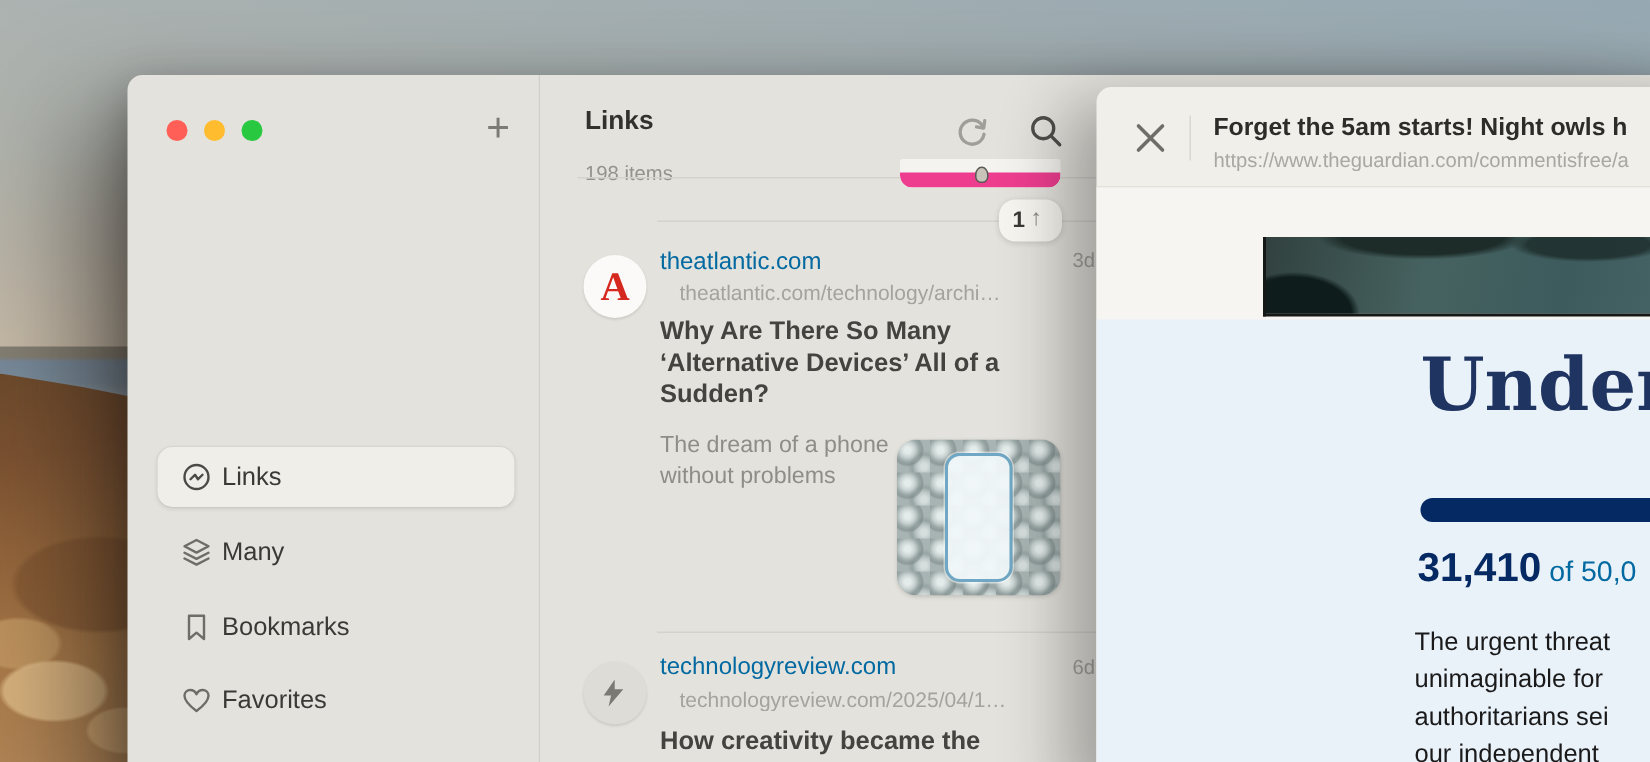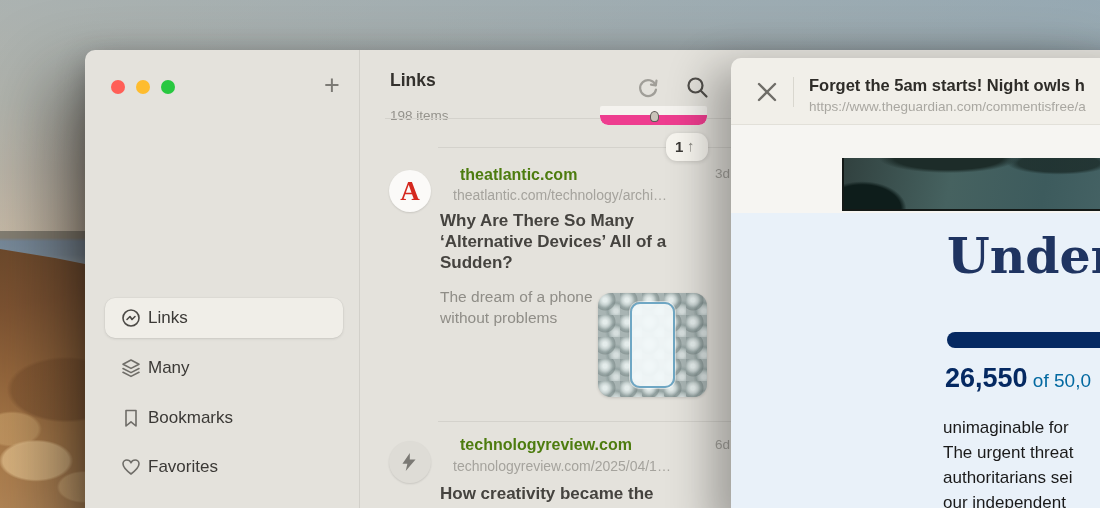--- a/index.html
+++ b/index.html
@@ -66,21 +66,21 @@
   .pill { position:absolute; left:306px; top:83px; width:42px; height:28px; background:#f7f5ef;
     border-radius:11px; box-shadow:0 1px 4px rgba(0,0,0,.14); }
   .pill-num { position:absolute; left:9px; top:5px; font-size:15px; font-weight:bold; color:#3b3936; }
   .pill-arrow { position:absolute; left:21px; top:4px; font-size:15px; color:#8a8882; }
 
   .avatar { position:absolute; width:42px; height:42px; border-radius:50%; box-shadow:0 1px 2px rgba(0,0,0,.12); }
   .av1 { left:29px; top:120px; background:#fbfaf8; }
   .av1 span { display:block; text-align:center; line-height:42px; font-family:"Liberation Serif", serif; font-size:27px; font-weight:bold; color:#d5281e; }
   .av2 { left:29px; top:391px; background:#dedcd6; }
   .av2 svg { margin:10px 0 0 11px; }
-  .feed-name { position:absolute; left:80px; font-size:16px; font-weight:bold; color:#4d7c0f;margin-left:20px; }
+  .feed-name { position:absolute; left:80px; font-size:16px; font-weight:normal; color:#0369a1; }
   .feed-age { position:absolute; right:2px; font-size:13.5px; color:#a5a39d; }
   .feed-url { position:absolute; left:93px; font-size:14px; color:#a5a39d; white-space:nowrap; overflow:hidden; width:262px; }
   .item-title { position:absolute; left:80px; width:278px; font-size:17px; font-weight:bold; color:#45433f; line-height:21px; }
   .item-summary { position:absolute; left:80px; width:162px; font-size:15.5px; color:#8f8d87; line-height:21px; }
   .thumb { position:absolute; left:238px; top:243px; width:109px; height:104px; border-radius:13px;
     background-color:#a8b4b3;
     background-image:
       radial-gradient(circle at 7px 7px, rgba(235,242,241,.9) 0 2px, rgba(210,220,219,.75) 5px, rgba(140,155,154,.55) 8px, rgba(100,115,114,.4) 10px, transparent 11px),
       radial-gradient(circle at 18px 18px, rgba(225,233,232,.8) 0 2px, rgba(200,211,210,.6) 5px, rgba(130,146,145,.5) 8px, transparent 11px);
     background-size:22px 22px; box-shadow:0 1px 3px rgba(0,0,0,.15); }
@@ -248,25 +248,25 @@
       <div class="reader-title">Forget the 5am starts! Night owls h</div>
       <div class="reader-url">https://www.theguardian.com/commentisfree/a</div>
     </div>
 
     <div class="page">
       <div class="hero"></div>
       <div class="banner">
         <div class="banner-heading">Under p</div>
         <div class="banner-bar"></div>
         <div class="banner-raised">
-          <span class="big">26,550</span><span class="small"> of 50,0</span>
+          <span class="big">31,410</span><span class="small"> of 50,0</span>
         </div>
         <div class="banner-body">
+          <div>The urgent threat</div>
           <div>unimaginable for</div>
-          <div>The urgent threat</div>
           <div>authoritarians sei</div>
           <div>our independent</div>
         </div>
       </div>
     </div>
   </div>
 
 </div>
 
 </body></html>

